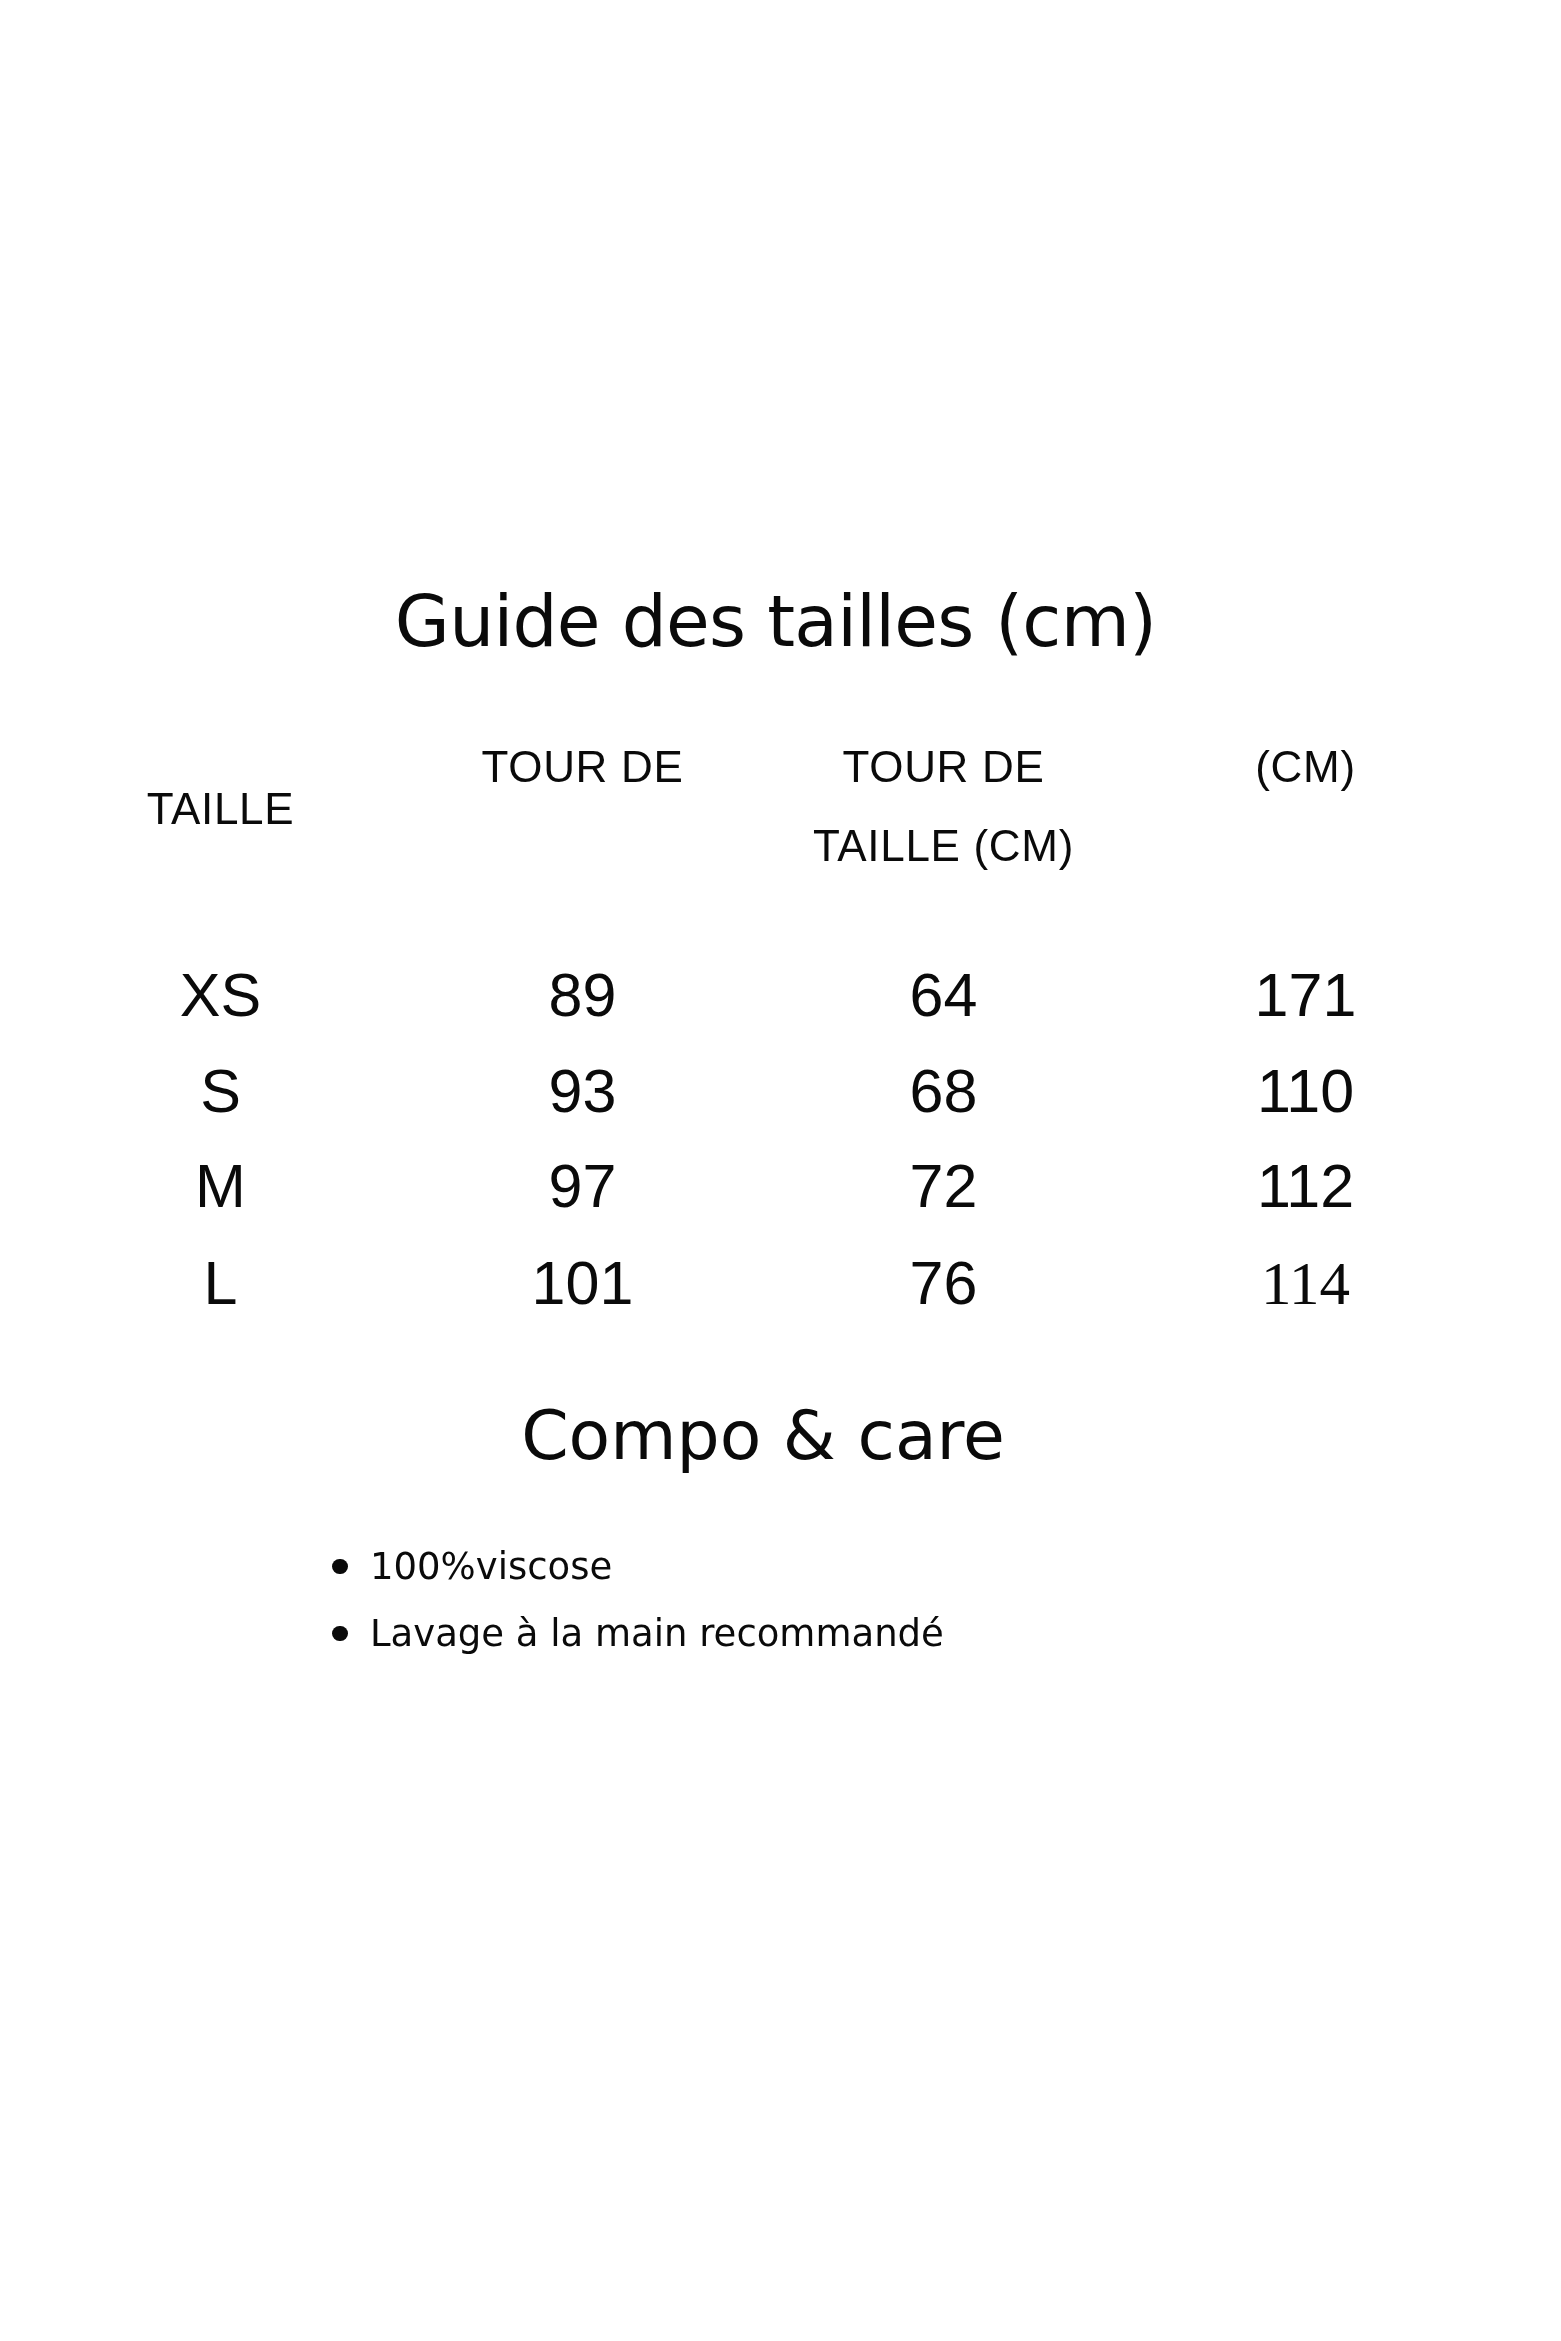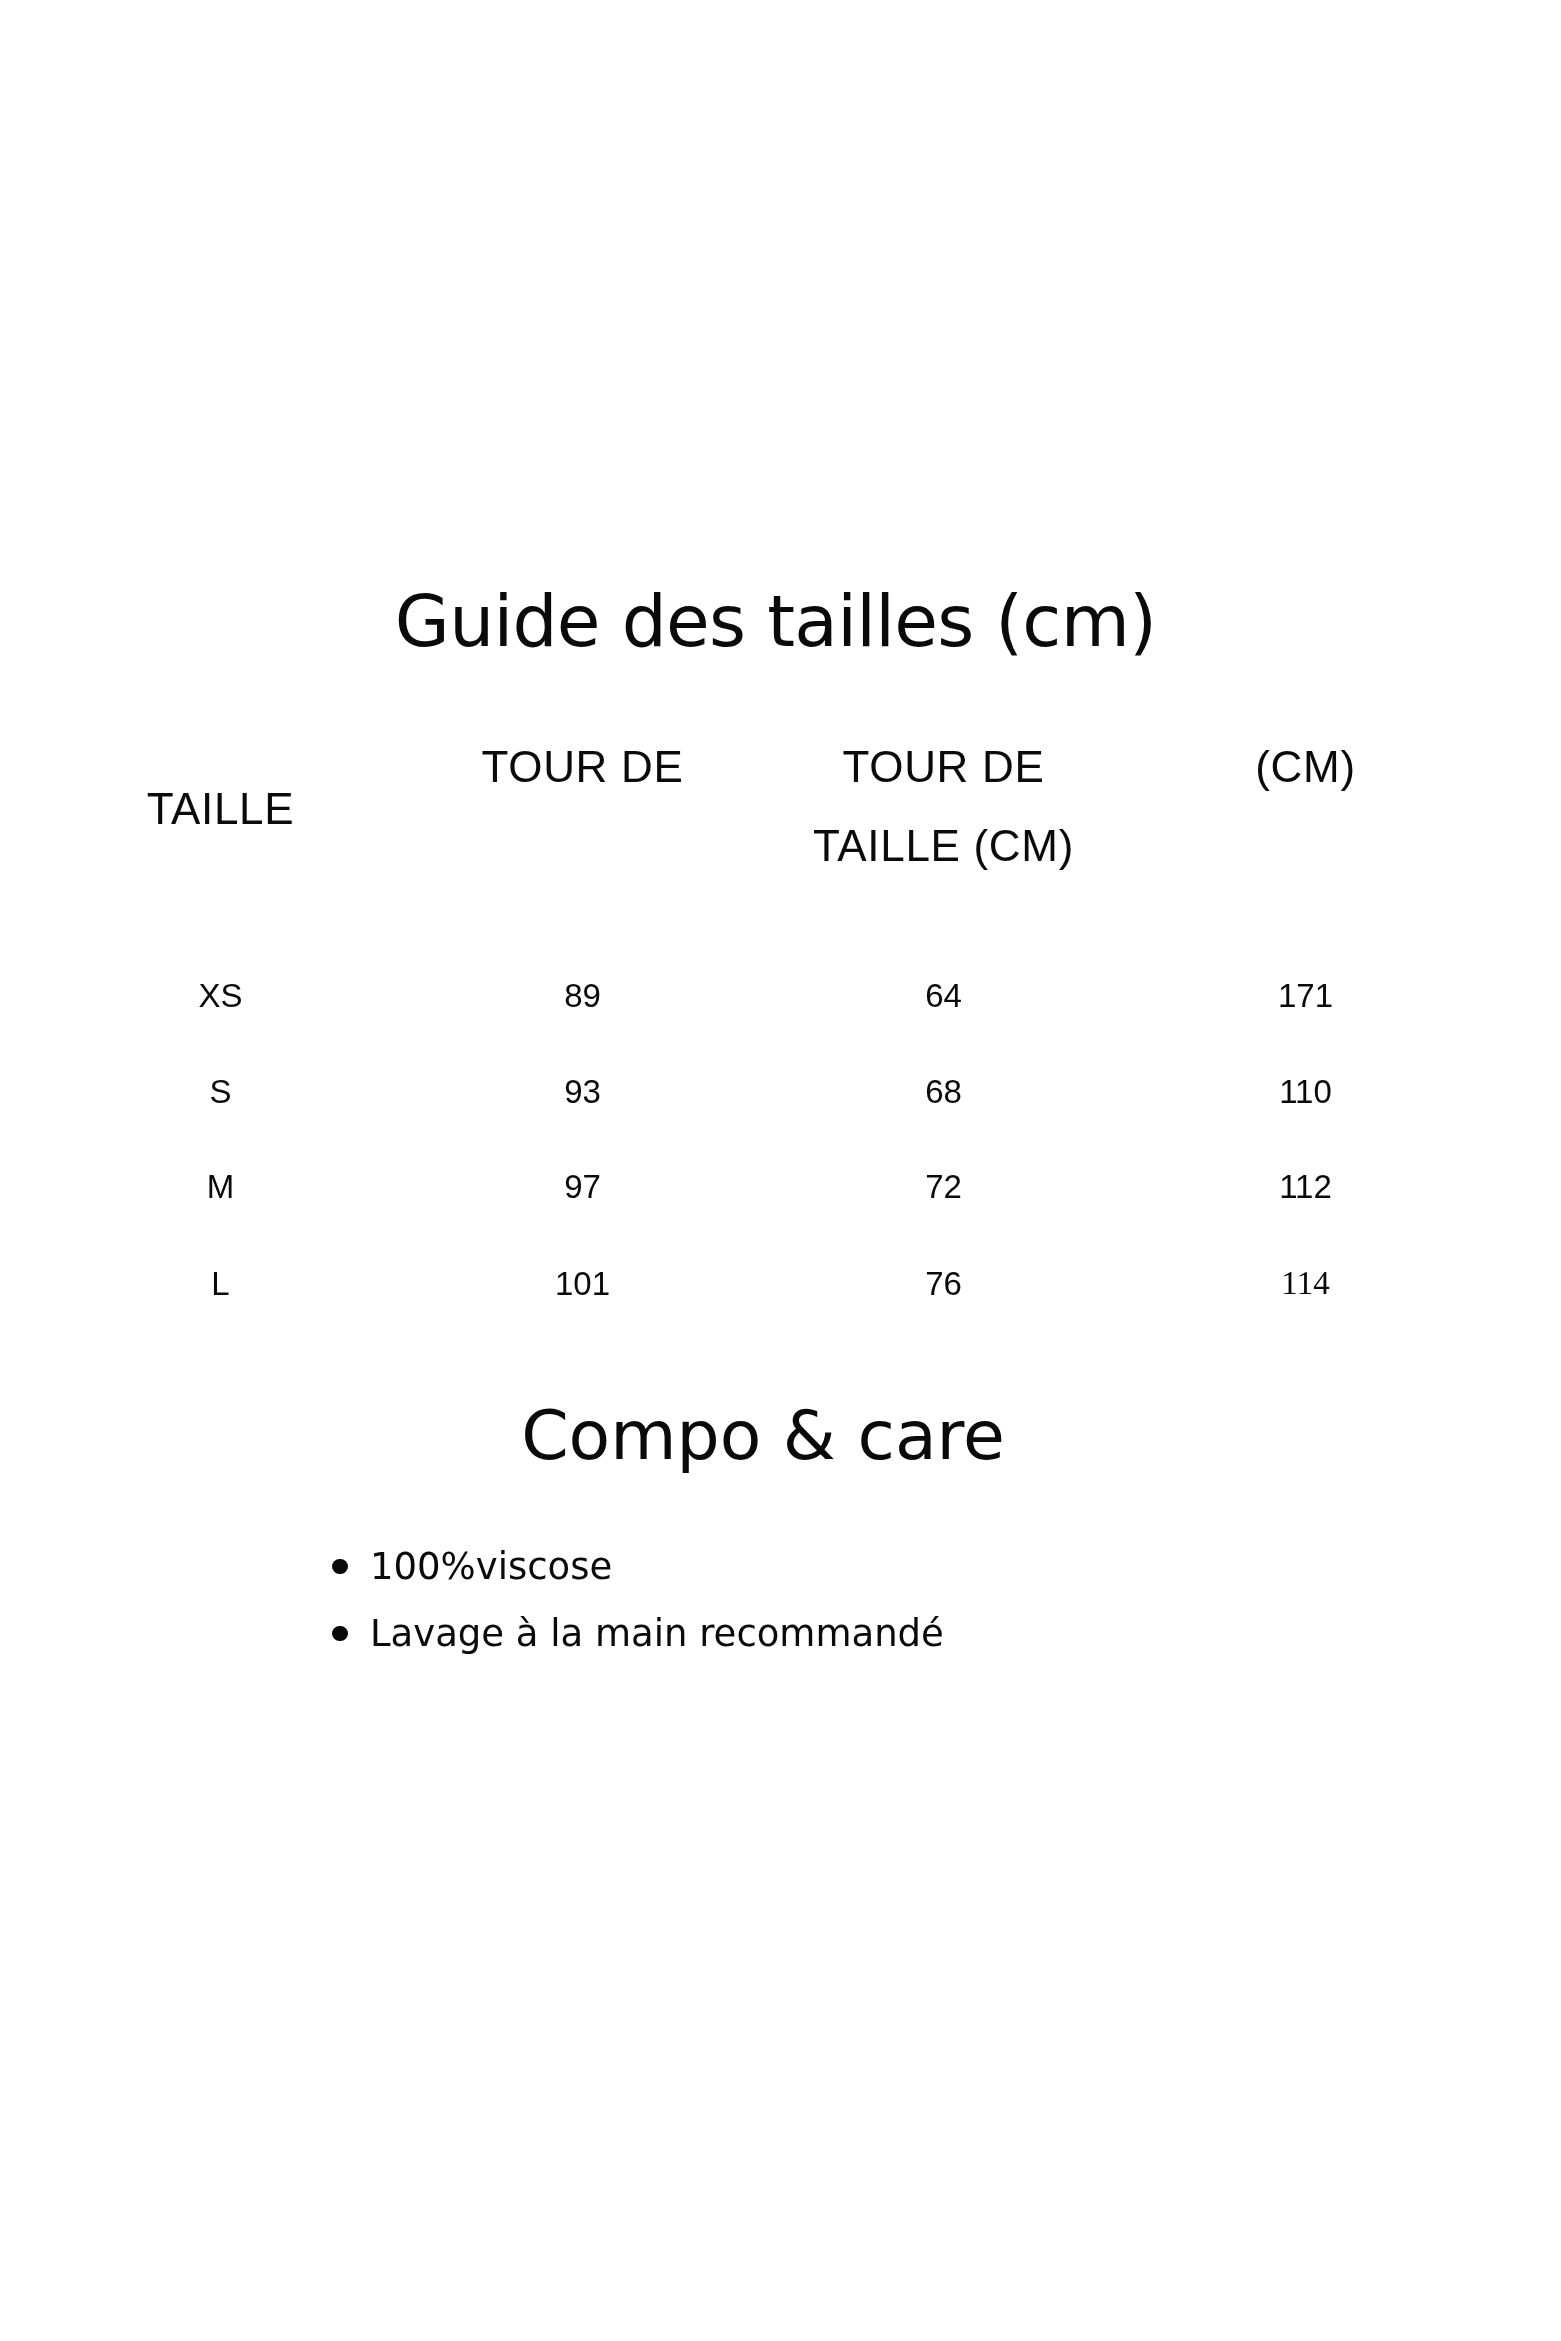--- a/index.html
+++ b/index.html
@@ -51,21 +51,21 @@
       letter-spacing: 0.7px;
     }
     .hcell .line { display: block; }
     .hcell.single {
       top: 769px;
       line-height: 79px;
       text-align: center;
     }
     .hcell.double { top: 727px; }
     .dcell {
-      font-size: 33px;
+      font-size: 61px;
       line-height: 57px;
     }
     .section2 {
       position: absolute;
       left: 0;
       width: 1526px;
       top: 1390px;
       text-align: center;
       font-size: 68px;
       line-height: 92px;

